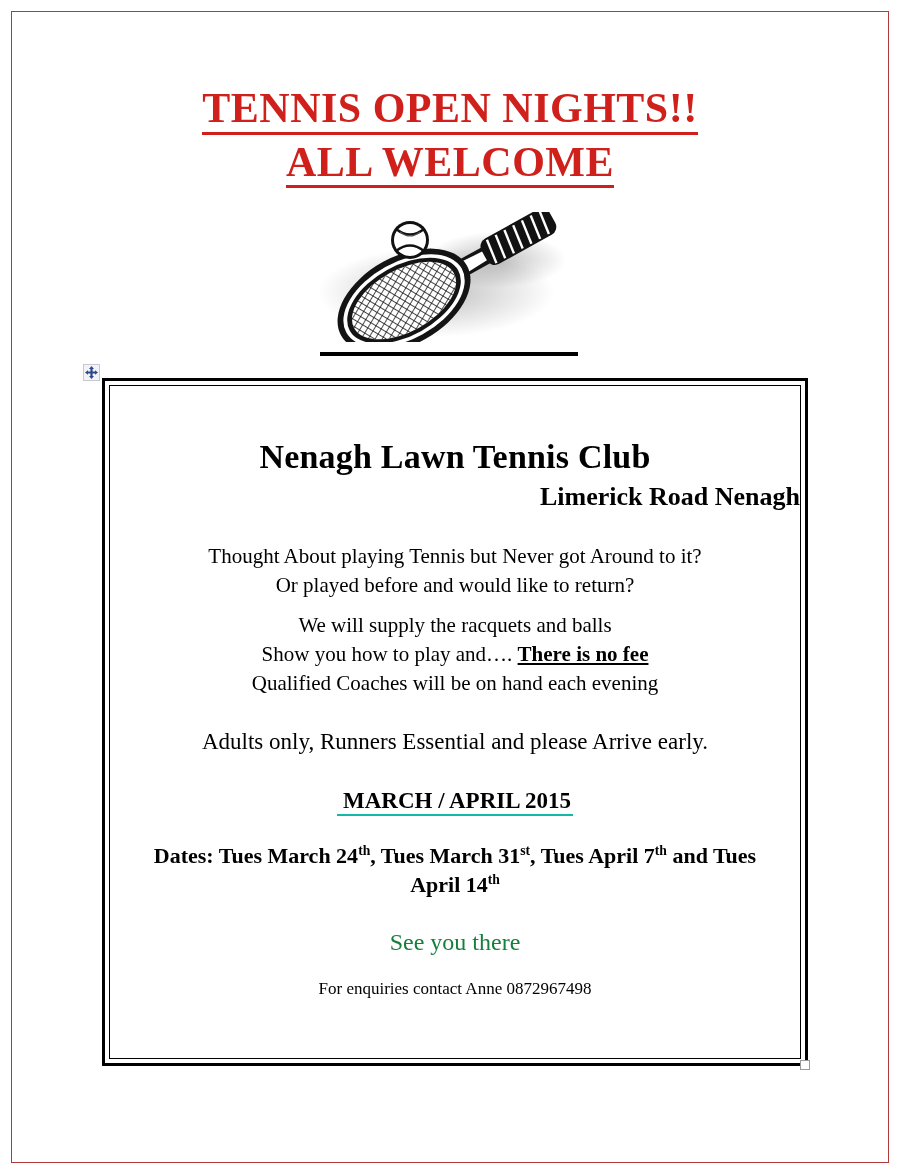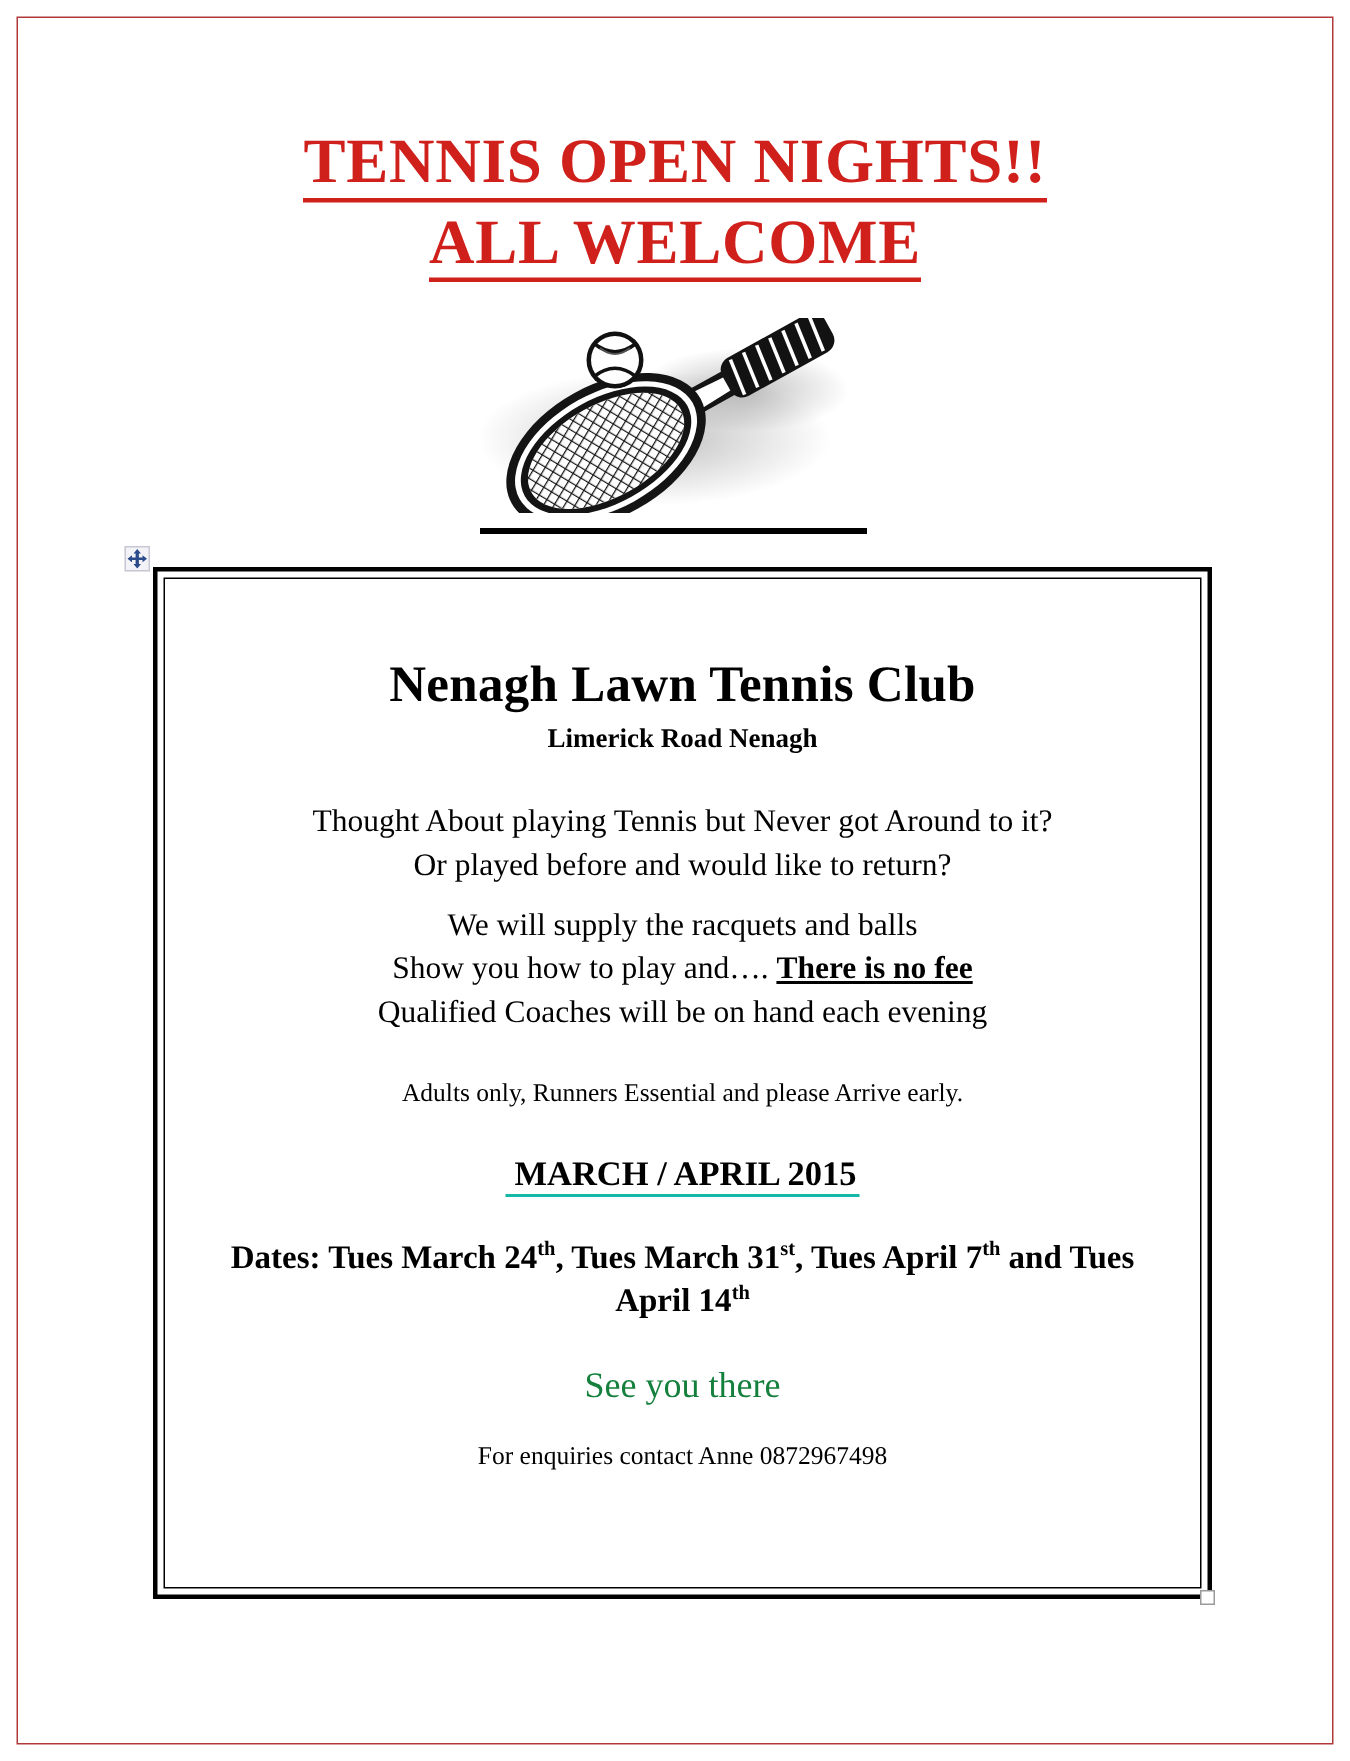--- a/index.html
+++ b/index.html
@@ -128,43 +128,44 @@
   }
 
   .club-name {
     font-size: 34px;
     font-weight: bold;
     margin-top: 40px;
     line-height: 1.1;
     letter-spacing: 0.2px;
   }
   .club-addr {
-    font-size: 18px;
+    font-size: 26px;
     font-weight: bold;
     margin-top: 7px;
     line-height: 1.15;
+    text-align: right;
   }
 
   .para {
     font-size: 21px;
     line-height: 1.38;
     margin-top: 30px;
   }
   .para .ln { display: block; }
 
   .para-turnup { margin-top: 29px; font-size: 18px; }
 
   .para-supply { margin-top: 11px; font-size: 21px; }
   .nofee {
     font-weight: bold;
     text-decoration: underline;
     text-underline-offset: 2px;
   }
 
-  .para-adults { margin-top: 28px; font-size: 17px; }
+  .para-adults { margin-top: 28px; font-size: 23px; }
 
   .month {
     margin-top: 30px;
     font-size: 23px;
     font-weight: bold;
   }
   .month span {
     border-bottom: 2px solid #14b8a6;
     padding: 0 2px 1px 6px;
   }

